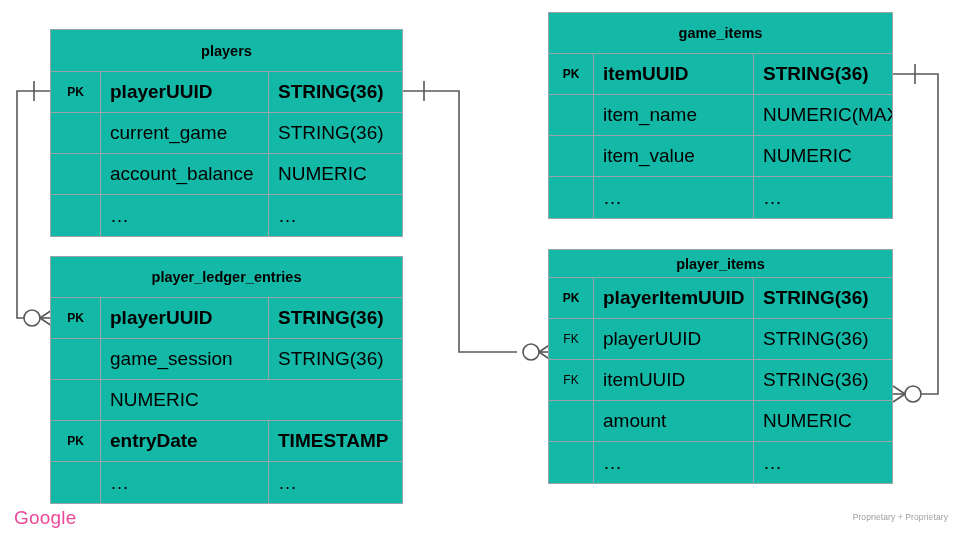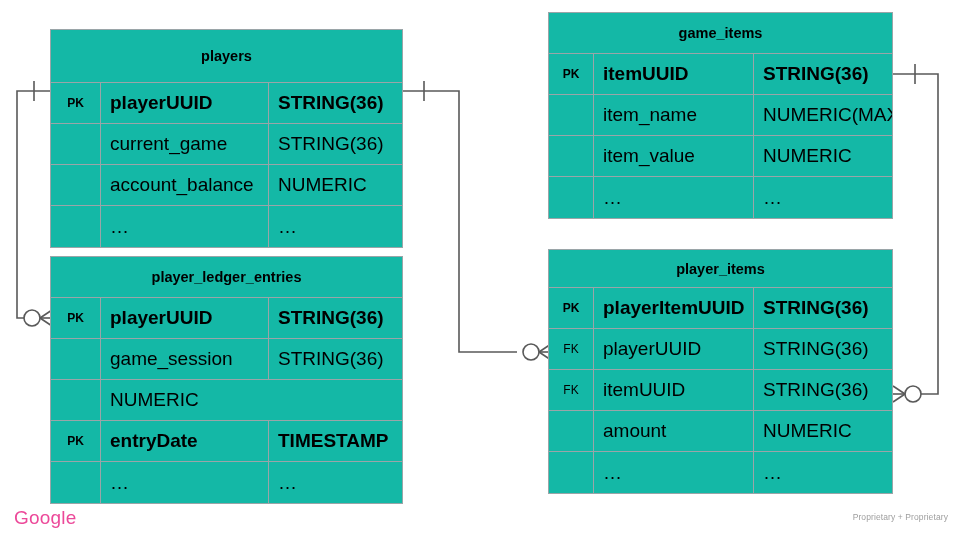--- a/index.html
+++ b/index.html
@@ -141,21 +141,21 @@
           <path d="M 905 394 L 893 394"></path>
           <path d="M 905 394 L 893 386"></path>
           <path d="M 905 394 L 893 402"></path>
         </g>
       </g>
 
     </g>
   </svg>
 
   <div class="entity" style="left:50px; top:29px; width:353px;">
-    <div class="entity-title" style="height:53px;">players</div>
+    <div class="entity-title" style="height:42px;">players</div>
     <div class="row" style="height:41px;">
       <div class="cell key bold" style="width:50px;">PK</div>
       <div class="cell name bold" style="width:168px;">playerUUID</div>
       <div class="cell type bold" style="width:133px;">STRING(36)</div>
     </div>
     <div class="row" style="height:41px;">
       <div class="cell key" style="width:50px;"></div>
       <div class="cell name" style="width:168px;">current_game</div>
       <div class="cell type" style="width:133px;">STRING(36)</div>
     </div>
@@ -217,21 +217,21 @@
       <div class="cell type" style="width:138px;">NUMERIC</div>
     </div>
     <div class="row last" style="height:41px;">
       <div class="cell key" style="width:45px;"></div>
       <div class="cell name" style="width:160px;">…</div>
       <div class="cell type" style="width:138px;">…</div>
     </div>
   </div>
 
   <div class="entity" style="left:548px; top:249px; width:345px;">
-    <div class="entity-title" style="height:38px;">player_items</div>
+    <div class="entity-title" style="height:28px;">player_items</div>
     <div class="row" style="height:41px;">
       <div class="cell key bold" style="width:45px;">PK</div>
       <div class="cell name bold" style="width:160px;">playerItemUUID</div>
       <div class="cell type bold" style="width:138px;">STRING(36)</div>
     </div>
     <div class="row" style="height:41px;">
       <div class="cell key" style="width:45px;">FK</div>
       <div class="cell name" style="width:160px;">playerUUID</div>
       <div class="cell type" style="width:138px;">STRING(36)</div>
     </div>

